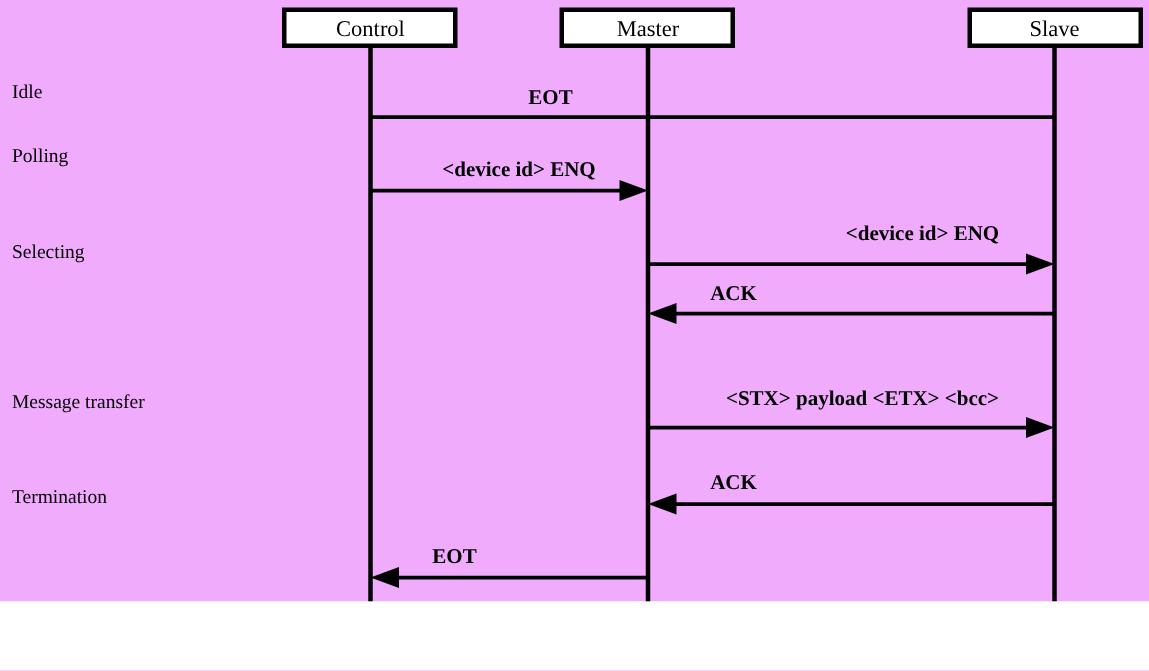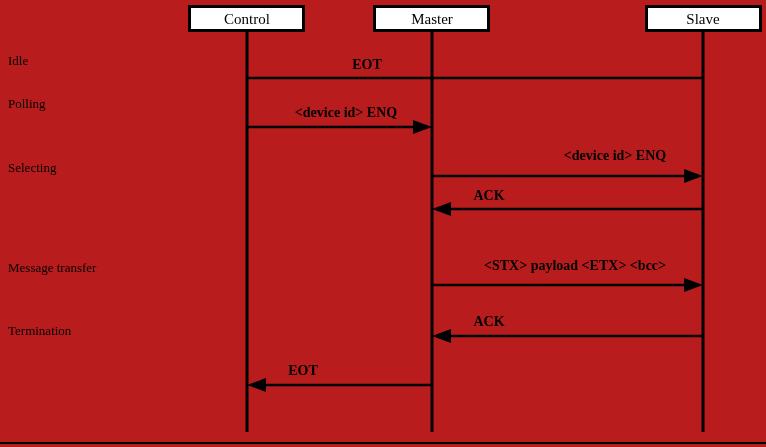--- a/index.html
+++ b/index.html
@@ -7,22 +7,22 @@
     padding: 0;
     background: #ffffff;
   }
   body {
     font-family: "Liberation Serif", serif;
     -webkit-font-smoothing: antialiased;
   }
   #diagram-root {
     position: relative;
     width: 766px;
-    height: 447px;
-    background: #b91c1c;
+    height: 401px;
+    background: #f0abfc;
     overflow: hidden;
   }
   #diagram-svg {
     position: absolute;
     top: 0;
     left: 0;
     width: 766px;
     height: 447px;
     display: block;
   }

